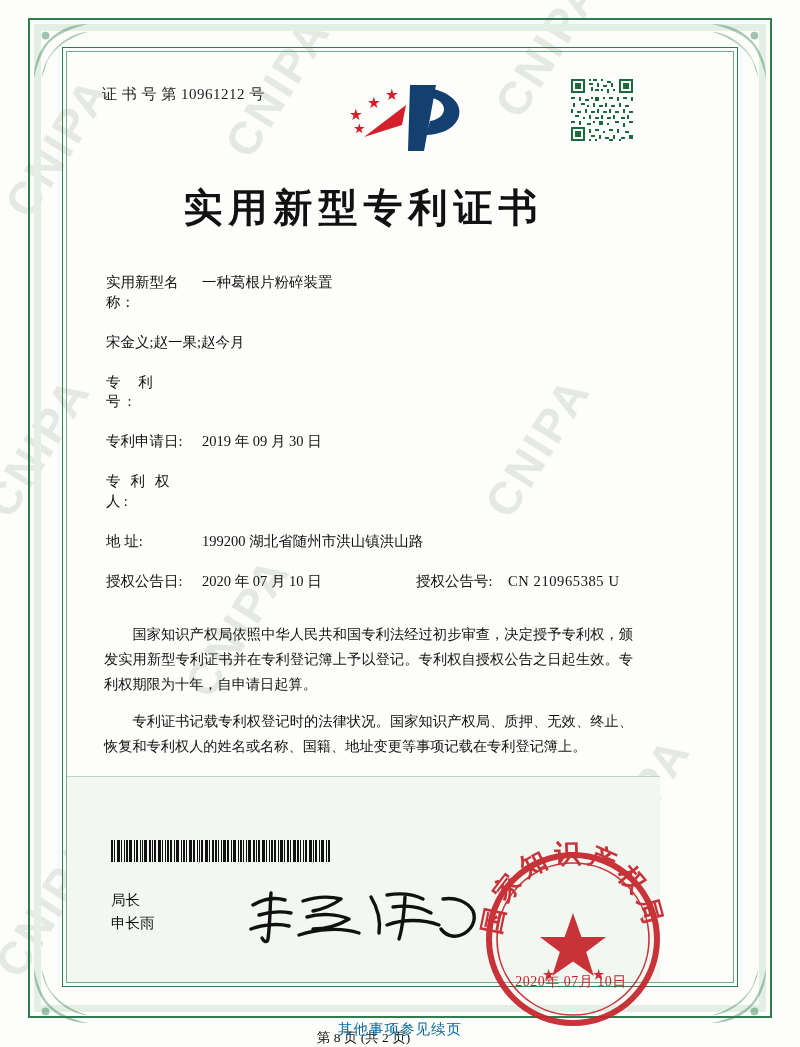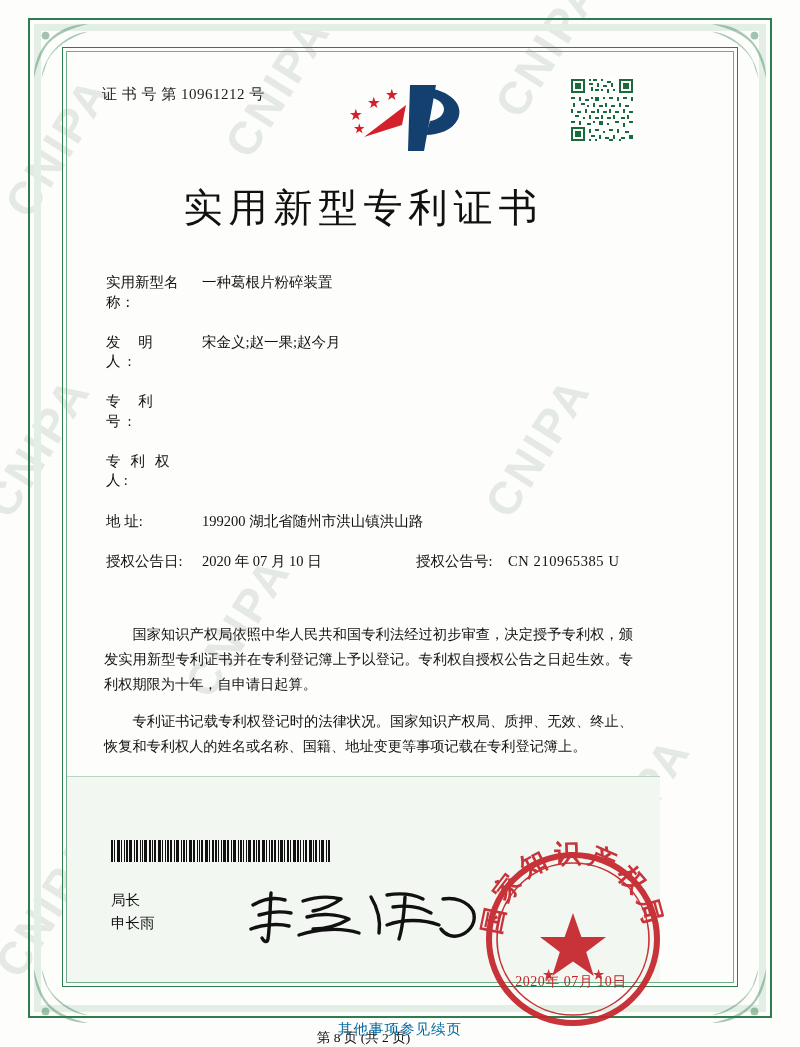--- a/index.html
+++ b/index.html
@@ -110,21 +110,21 @@
     right: 26px; top: 26px;
     width: 66px; height: 66px;
   }
   .qr svg { display:block; width:100%; height:100%; }
 
   .title {
     position: absolute;
     left: 0; right: 0; top: 130px;
     text-align: center;
     font-size: 39px;
-    font-weight: normal;
+    font-weight: bold;
     letter-spacing: 6px;
     color: #111;
     font-family: "Liberation Serif", serif;
   }
 
   .fields {
     position: absolute;
     left: 40px; top: 222px;
     right: 30px;
     font-size: 14.5px;
@@ -401,28 +401,31 @@
     <div class="title">实用新型专利证书</div>
 
     <div class="fields">
 
       <div class="field-row">
         <div class="fl">实用新型名称：</div>
         <div class="fv">一种葛根片粉碎装置</div>
       </div>
 
       <div class="field-row">
-        <div class="fl sp">发 明 人:</div>
         <div class="fv">宋金义;赵一果;赵今月</div>
       </div>
 
       <div class="field-row">
         <div class="fl sp">专 利 号:</div>
       </div>
 
+      <div class="field-row">
+        <div class="fl">专利申请日:</div>
+        <div class="fv">2019 年 09 月 30 日</div>
+      </div>
 
       <div class="field-row">
         <div class="fl sp2">专 利 权 人:</div>
       </div>
 
       <div class="field-row">
         <div class="fl">地        址:</div>
         <div class="fv">199200 湖北省随州市洪山镇洪山路</div>
       </div>
 

